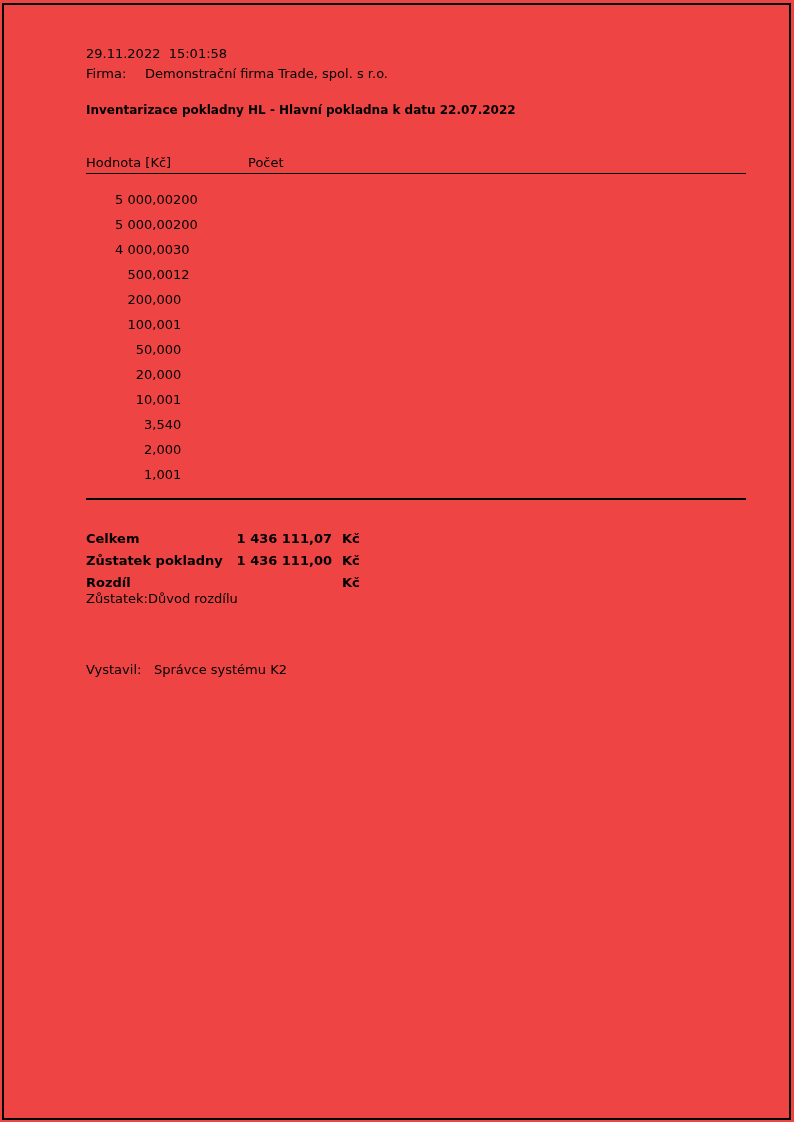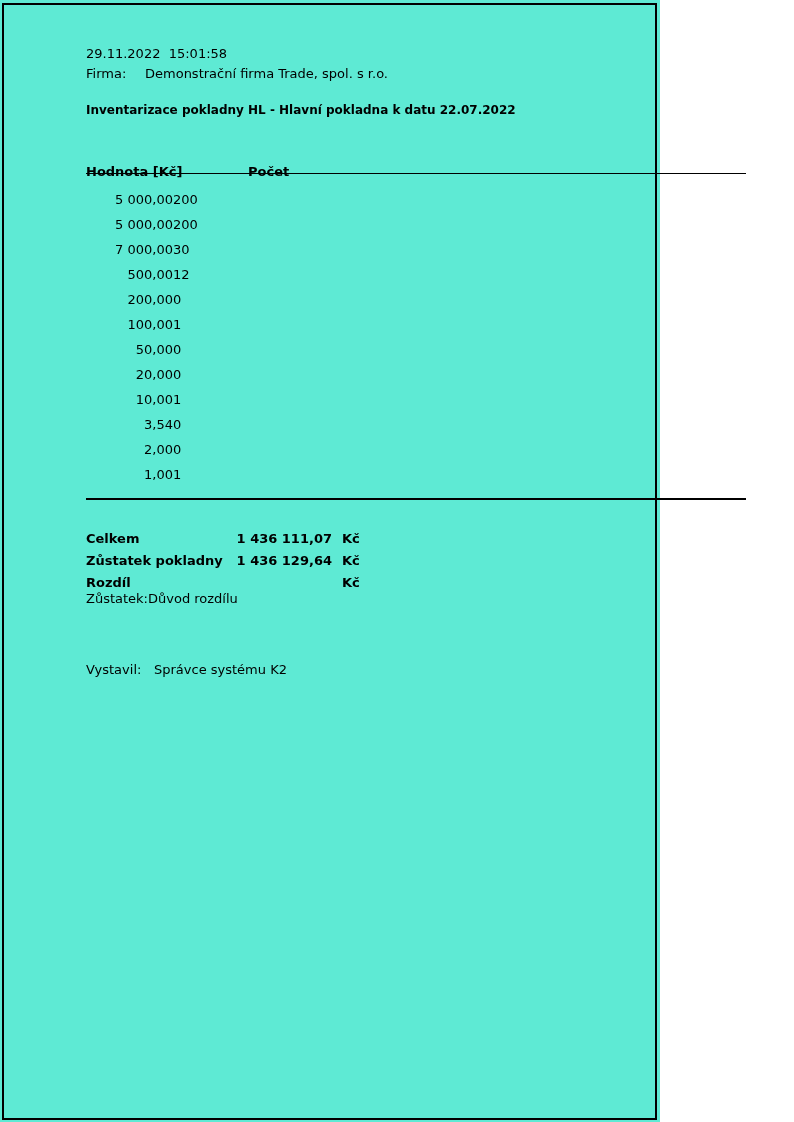--- a/index.html
+++ b/index.html
@@ -4,39 +4,39 @@
 <style>
   * { margin: 0; padding: 0; box-sizing: border-box; }
   html, body { background: #ffffff; }
   body {
     width: 794px; height: 1122px;
     font-family: "DejaVu Sans", "Liberation Sans", sans-serif;
     color: #000000;
     position: relative;
     overflow: hidden;
   }
-  .page { position: absolute; left: 0; top: 0; width: 660px; height: 1122px; background: #5eead4; }
+  .page { position: absolute; left: 0; top: 0; width: 794px; height: 1122px; background: #ef4444; }
   .page-frame {
     position: absolute; left: 2px; top: 3px; right: 3px; bottom: 2px;
     border: 2px solid #000000;
     pointer-events: none;
   }
   .content {
     position: absolute; left: 86px; top: 0; width: 660px; height: 100%;
     font-size: 13px; line-height: 16px;
   }
   .meta-datetime { position: absolute; top: 46px; left: 0; white-space: pre; }
   .meta-company  { position: absolute; top: 66px; left: 0; }
   .meta-company .lbl { display: inline-block; min-width: 59px; }
   .report-title {
     position: absolute; top: 100px; left: 0; width: 100%;
     text-align: left; font-weight: bold; font-size: 12px; line-height: 20px;
     white-space: nowrap;
   }
-  .thead { position: absolute; top: 164px; left: 0; width: 100%; height: 16px; font-weight: bold; }
+  .thead { position: absolute; top: 155px; left: 0; width: 100%; height: 16px; }
   .thead .col-value { position: absolute; left: 0; top: 0; }
   .thead .col-count { position: absolute; left: 162px; top: 0; }
   .rule-top    { position: absolute; top: 173px; left: 0; width: 660px; height: 1px; background: #000; }
   .tbody { position: absolute; top: 187px; left: 0; width: 660px; }
   .trow { height: 25px; line-height: 25px; display: flex; }
   .cell-value { width: 87px;  text-align: right; }
   .cell-count { width: 107px; }
   .rule-bottom { position: absolute; top: 498px; left: 0; width: 660px; height: 2px; background: #000; }
   .summary { position: absolute; top: 519px; left: 0; width: 660px; font-weight: bold; margin-top: 9px; }
   .srow { position: relative; height: 22px; line-height: 22px; }
@@ -72,21 +72,21 @@
     <div class="tbody">
       <div class="trow">
         <span class="cell-value">5 000,00</span>
         <span class="cell-count">200</span>
       </div>
       <div class="trow">
         <span class="cell-value">5 000,00</span>
         <span class="cell-count">200</span>
       </div>
       <div class="trow">
-        <span class="cell-value">7 000,00</span>
+        <span class="cell-value">4 000,00</span>
         <span class="cell-count">30</span>
       </div>
       <div class="trow">
         <span class="cell-value">500,00</span>
         <span class="cell-count">12</span>
       </div>
       <div class="trow">
         <span class="cell-value">200,00</span>
         <span class="cell-count">0</span>
       </div>
@@ -123,21 +123,21 @@
     <div class="rule-bottom"></div>
 
     <div class="summary">
       <div class="srow">
         <span class="slabel">Celkem</span>
         <span class="samount">1 436 111,07</span>
         <span class="scurrency">Kč</span>
       </div>
       <div class="srow">
         <span class="slabel">Zůstatek pokladny</span>
-        <span class="samount">1 436 129,64</span>
+        <span class="samount">1 436 111,00</span>
         <span class="scurrency">Kč</span>
       </div>
       <div class="srow">
         <span class="slabel">Rozdíl</span>
         <span class="scurrency">Kč</span>
       </div>
     </div>
 
     <div class="comment-row">
       <span class="lbl">Zůstatek:</span><span>Důvod rozdílu</span>

